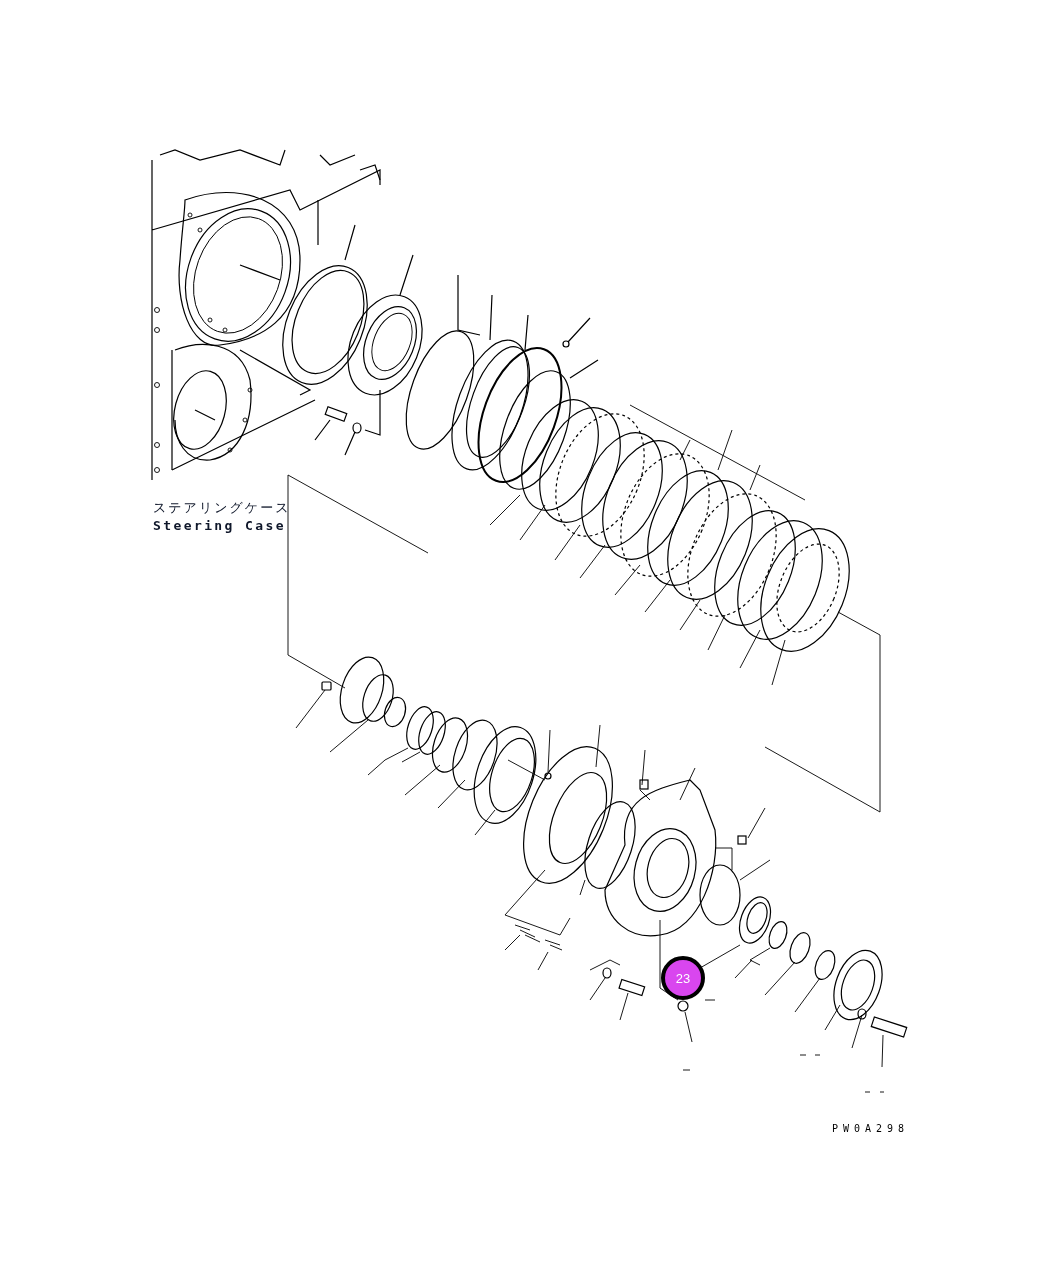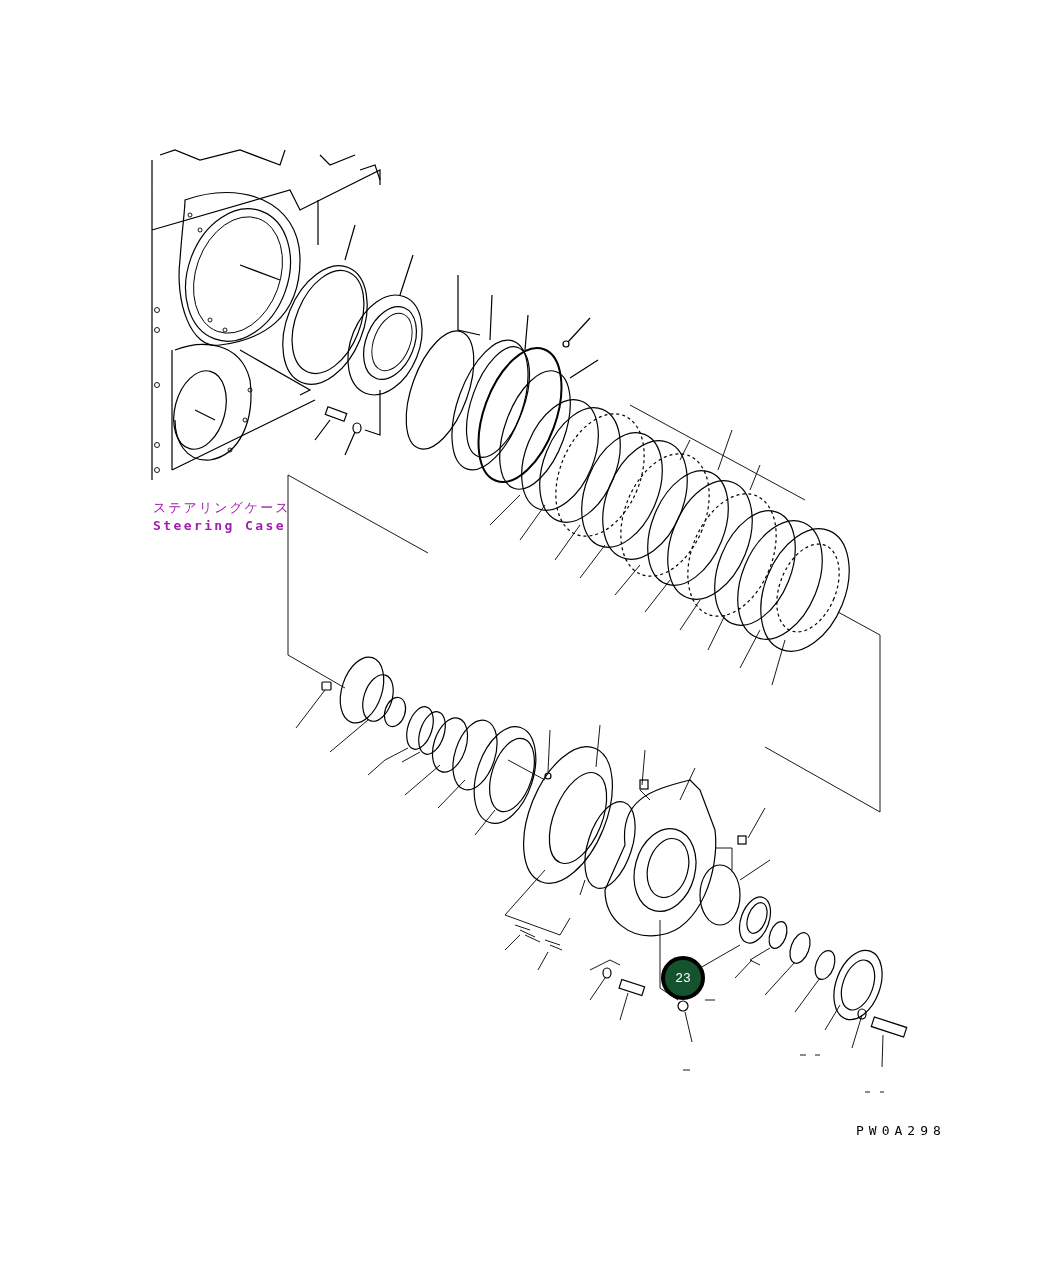--- a/index.html
+++ b/index.html
@@ -5,32 +5,32 @@
     html, body { margin: 0; padding: 0; background: #ffffff; }
     body { width: 1054px; height: 1283px; position: relative; overflow: hidden;
            font-family: "DejaVu Sans Mono", monospace; }
     #diagram { position: absolute; left: 0; top: 0; width: 1054px; height: 1283px; }
     svg .ln { fill: none; stroke: #000; stroke-width: 1.2; }
     svg .thin { fill: none; stroke: #000; stroke-width: 0.9; }
     svg .thick { fill: none; stroke: #000; stroke-width: 2; }
     svg .dash { fill: none; stroke: #000; stroke-width: 1.2; stroke-dasharray: 3 3; }
     .label-jp, .label-en {
       position: absolute; left: 153px; font-size: 13px; letter-spacing: 2px;
-      color: #a21caf; white-space: nowrap; line-height: 16px;
+      color: #0f172a; white-space: nowrap; line-height: 16px;
     }
     .label-jp { top: 500px; }
     .label-en { top: 518px; letter-spacing: 2.4px; font-weight: bold; }
     .code {
-      position: absolute; left: 856px; top: 1123px; font-size: 13px;
+      position: absolute; left: 832px; top: 1123px; font-size: 10px;
       letter-spacing: 5px; color: #000;
     }
     .callout {
       position: absolute; left: 661px; top: 956px; width: 36px; height: 36px;
-      border-radius: 50%; border: 4px solid #000; background: #14532d;
-      color: #ffffff; font-family: Liberation Mono, monospace; font-size: 13px;
+      border-radius: 50%; border: 4px solid #000; background: #d946ef;
+      color: #ffffff; font-family: Liberation Sans, sans-serif; font-size: 13px;
       display: flex; align-items: center; justify-content: center; cursor: pointer;
     }
   </style>
 </head>
 <body>
 
 <div>
   <svg id="diagram" viewBox="0 0 1054 1283" xmlns="http://www.w3.org/2000/svg">
 
     <g>

